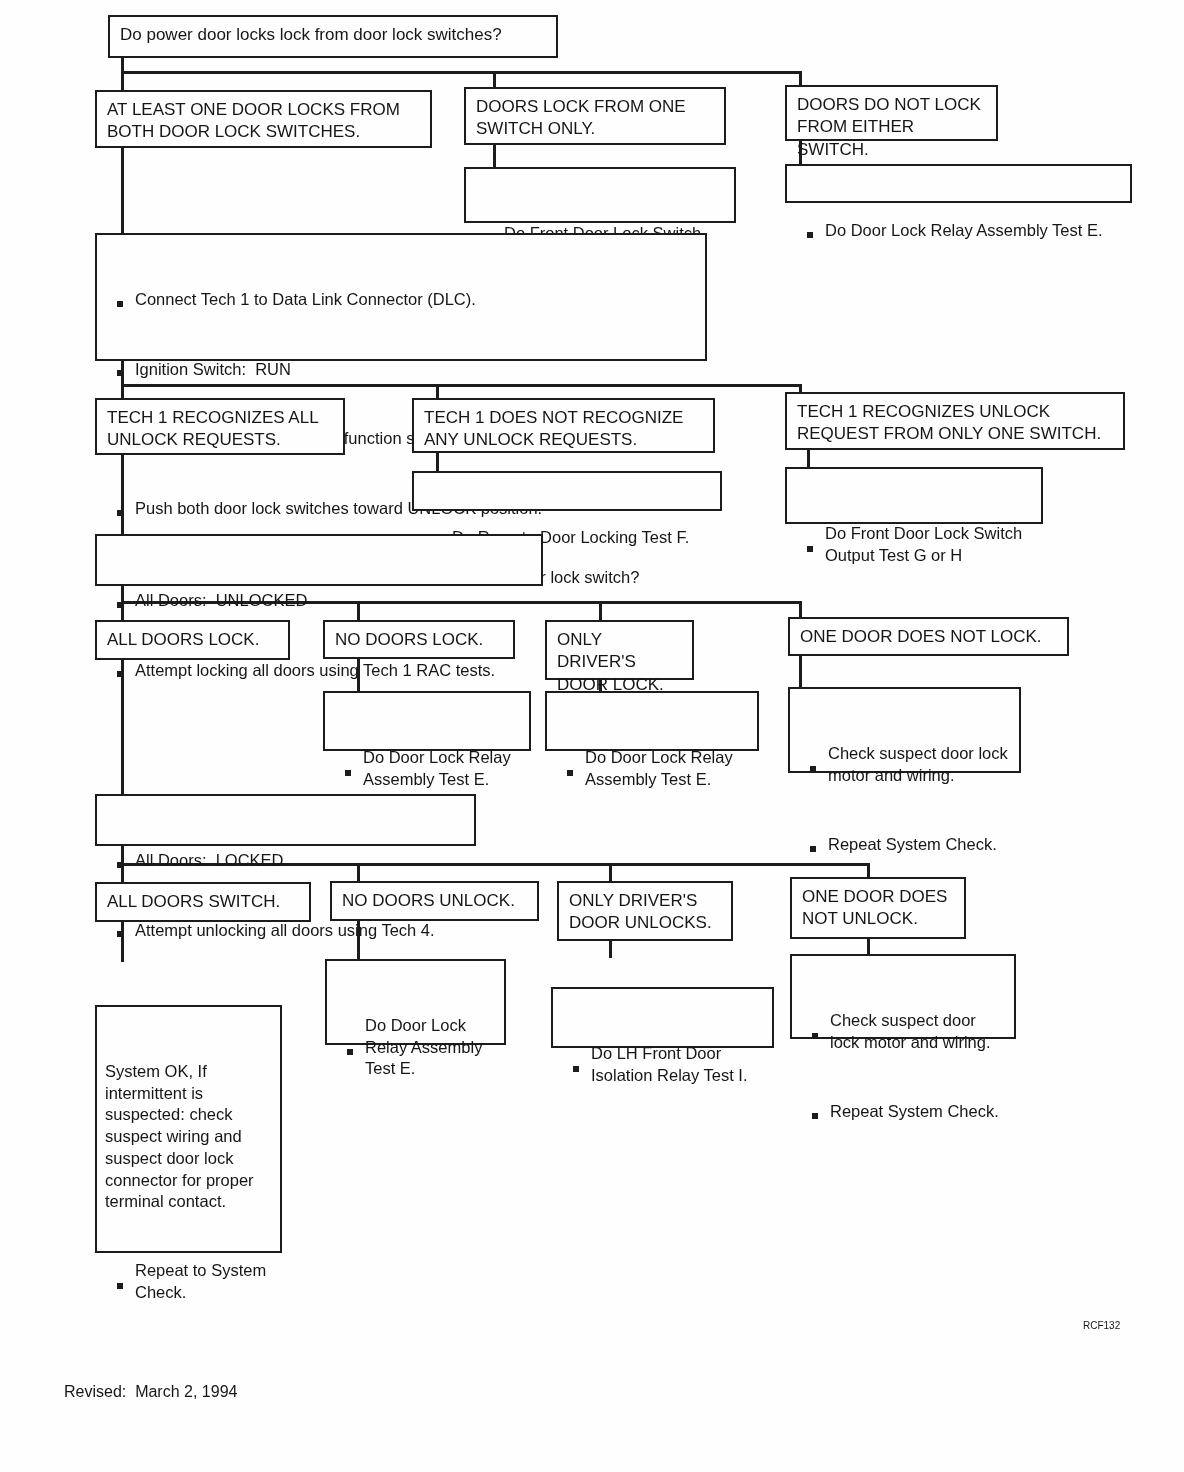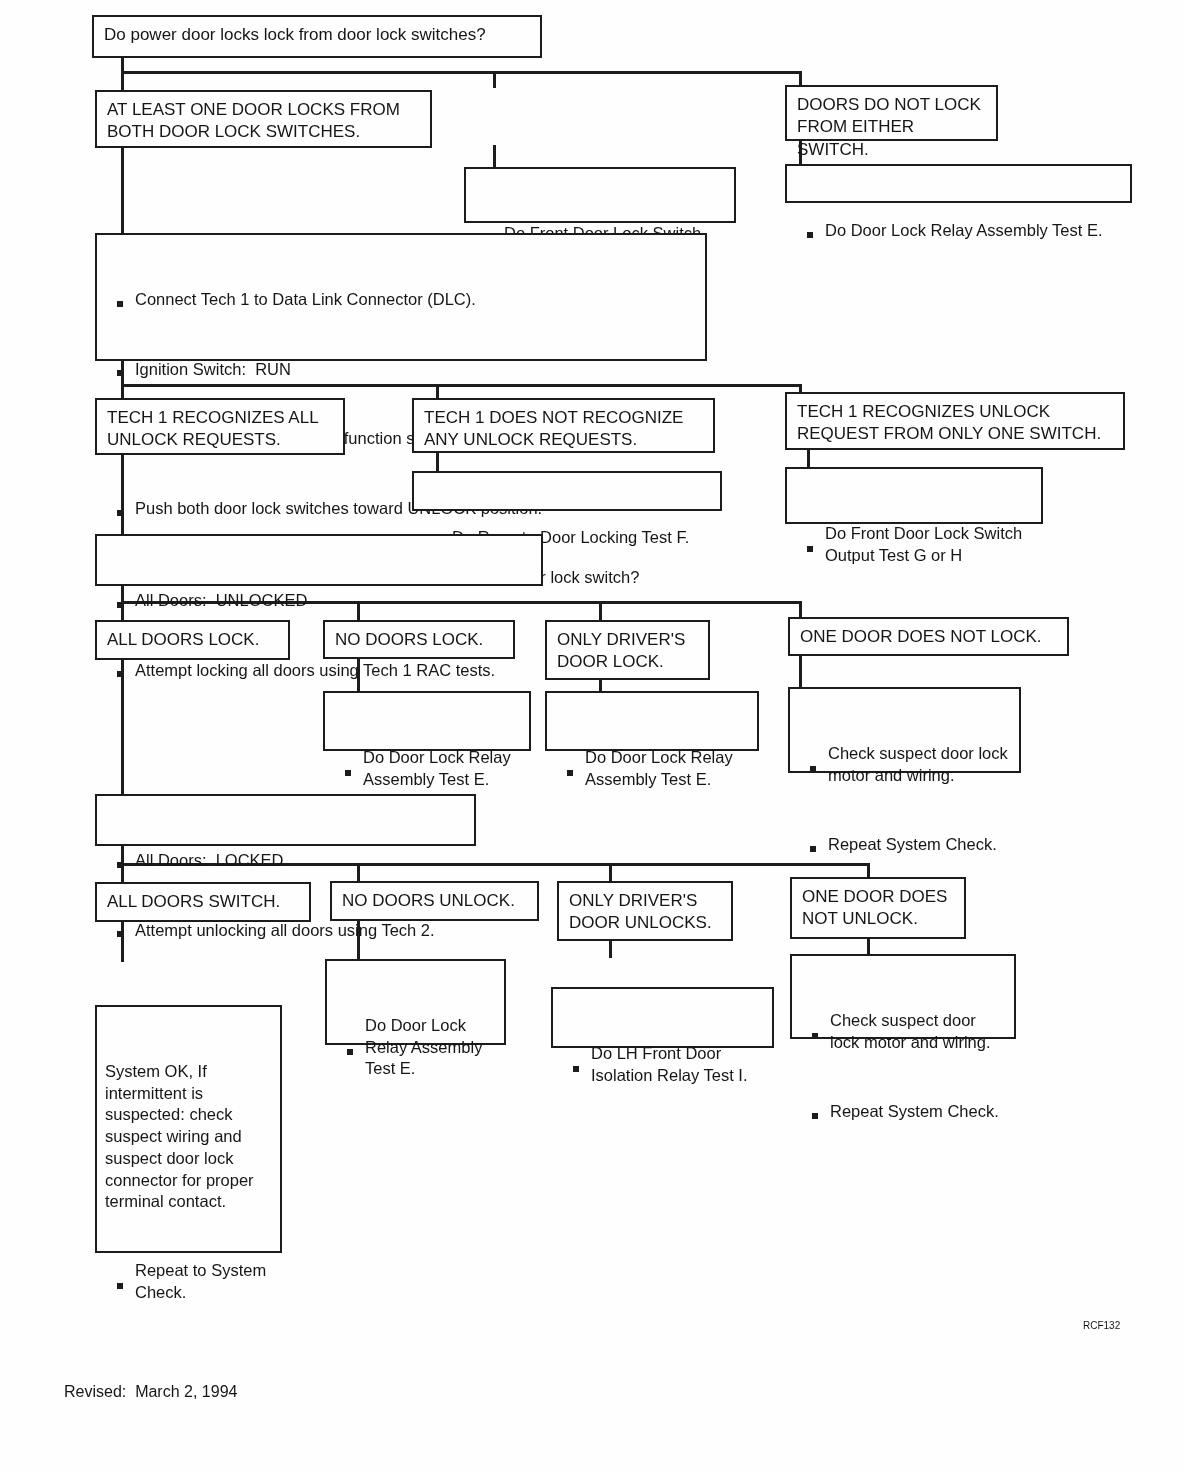--- a/index.html
+++ b/index.html
@@ -108,24 +108,25 @@
   <div class="line v" style="left:121px;top:863px;height:20px"></div>
   <div class="line v" style="left:357px;top:863px;height:19px"></div>
   <div class="line v" style="left:609px;top:863px;height:19px"></div>
   <div class="line v" style="left:867px;top:863px;height:15px"></div>
 
   <div class="line v" style="left:121px;top:922px;height:40px"></div>
   <div class="line v" style="left:357px;top:921px;height:39px"></div>
   <div class="line v" style="left:609px;top:941px;height:17px"></div>
   <div class="line v" style="left:867px;top:939px;height:16px"></div>
 
-  <div class="box" style="left:92px;top:15px;width:450px;height:43px">Do power door locks lock from door lock switches?</div>
+  <div class="box" style="left:108px;top:15px;width:450px;height:43px">Do power door locks lock from door lock switches?</div>
 
   <div class="box" style="left:95px;top:90px;width:337px;height:58px">AT LEAST ONE DOOR LOCKS FROM BOTH DOOR LOCK SWITCHES.</div>
 
+  <div class="box" style="left:464px;top:87px;width:262px;height:58px">DOORS LOCK FROM ONE SWITCH ONLY.</div>
 
   <div class="box" style="left:785px;top:85px;width:213px;height:56px">DOORS DO NOT LOCK FROM EITHER SWITCH.</div>
 
   <div class="box action-box" style="left:464px;top:167px;width:272px;height:56px">
     <div class="bullet-row">
       <span class="bullet"></span>
       <span class="bullet-text">Do Front Door Lock Switch Output Test G or H.</span>
     </div>
   </div>
 
@@ -184,21 +185,21 @@
     <div class="bullet-row">
       <span class="bullet"></span>
       <span class="bullet-text">Attempt locking all doors using Tech 1 RAC tests.</span>
     </div>
   </div>
 
   <div class="box" style="left:95px;top:620px;width:195px;height:40px">ALL DOORS LOCK.</div>
 
   <div class="box" style="left:323px;top:620px;width:192px;height:39px">NO DOORS LOCK.</div>
 
-  <div class="box" style="left:545px;top:620px;width:165px;height:60px">ONLY DRIVER'S DOOR LOCK.</div>
+  <div class="box" style="left:545px;top:620px;width:149px;height:60px">ONLY DRIVER'S DOOR LOCK.</div>
 
   <div class="box" style="left:788px;top:617px;width:281px;height:39px">ONE DOOR DOES NOT LOCK.</div>
 
   <div class="box action-box" style="left:323px;top:691px;width:208px;height:60px">
     <div class="bullet-row">
       <span class="bullet"></span>
       <span class="bullet-text">Do Door Lock Relay Assembly Test E.</span>
     </div>
   </div>
 
@@ -220,21 +221,21 @@
     </div>
   </div>
 
   <div class="box action-box" style="left:95px;top:794px;width:381px;height:52px">
     <div class="bullet-row">
       <span class="bullet"></span>
       <span class="bullet-text">All Doors:  LOCKED</span>
     </div>
     <div class="bullet-row">
       <span class="bullet"></span>
-      <span class="bullet-text">Attempt unlocking all doors using Tech 2.</span>
+      <span class="bullet-text">Attempt unlocking all doors using Tech 4.</span>
     </div>
   </div>
 
   <div class="box" style="left:95px;top:882px;width:216px;height:40px">ALL DOORS SWITCH.</div>
 
   <div class="box" style="left:330px;top:881px;width:209px;height:40px">NO DOORS UNLOCK.</div>
 
   <div class="box" style="left:557px;top:881px;width:176px;height:60px">ONLY DRIVER'S DOOR UNLOCKS.</div>
 
   <div class="box" style="left:790px;top:877px;width:176px;height:62px">ONE DOOR DOES NOT UNLOCK.</div>

